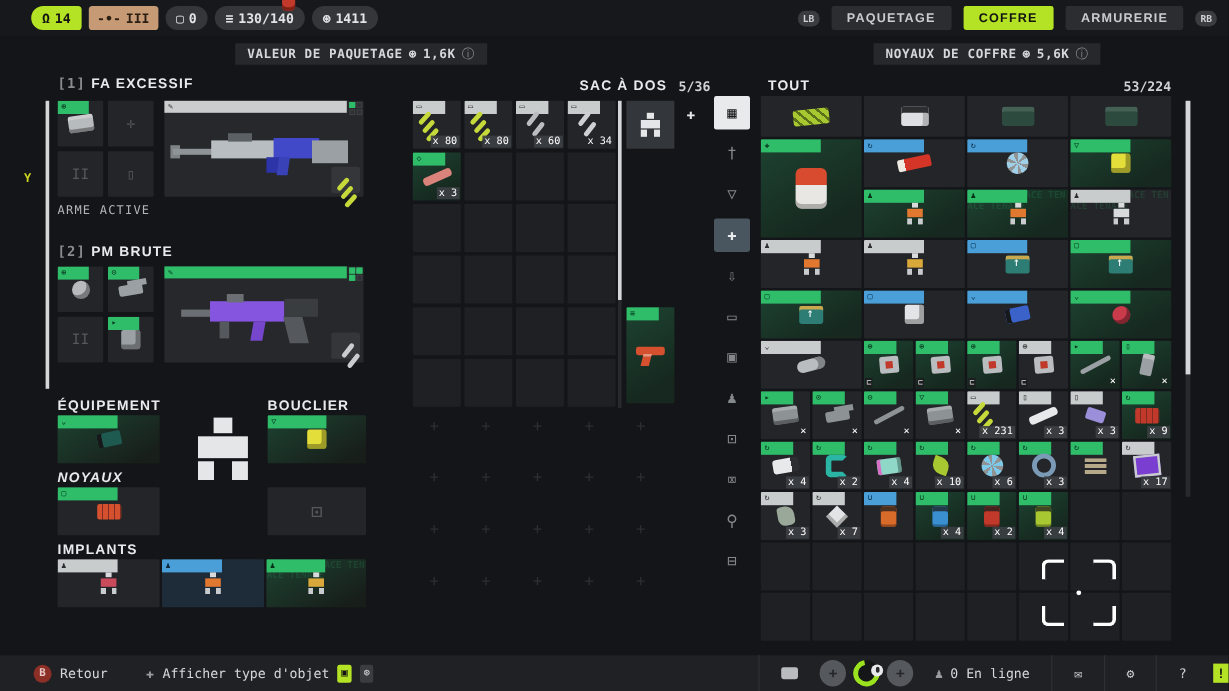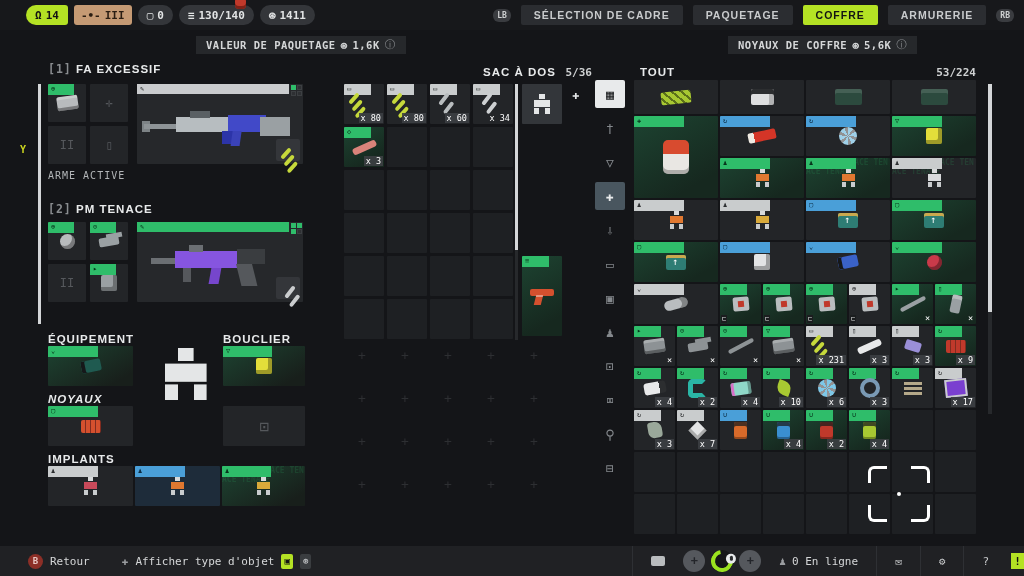--- a/index.html
+++ b/index.html
@@ -187,21 +187,20 @@
         </div>
         <div class="redbadge"></div>
       </div>
       <div class="pill">
         <span class="ic">⊛</span>
         <span>1411</span>
       </div>
     </div>
     <div class="tb-right">
       <span class="bumper">LB</span>
-      <div class="tab">SÉLECTION DE CADRE</div>
       <div class="tab">PAQUETAGE</div>
       <div class="tab active">COFFRE</div>
       <div class="tab">ARMURERIE</div>
       <span class="bumper">RB</span>
     </div>
   </div>
 
   <div id="main">
 
     <div class="banner" style="left:196px;">
@@ -260,21 +259,21 @@
         <rect x="120" y="17" width="30" height="19" fill="#9aa0a3"></rect>
       </svg>
       <div class="ammochip">
         <div class="sh sh-ammo" style="--c:#c6d93b;"></div>
       </div>
     </div>
     <div class="label-sm" style="left:48px;top:140px;">ARME ACTIVE</div>
 
     <div class="sec-title" style="left:48px;top:172px;">
       <span class="dim">[2]</span>
-      <span>PM TENACE</span>
+      <span>PM BRUTE</span>
     </div>
     <div class="slotgrid" id="w2-slots" style="left:48px;top:192px;">
         <div class="wslot">
           <div class="hdr h-g">⊕</div>
           <div class="sh sh-ball" style="--c: #b8bbbd;"></div>
         </div>
         <div class="wslot">
           <div class="hdr h-g">⊙</div>
           <div class="sh sh-scope" style="--c: #9aa0a3;"></div>
         </div>

